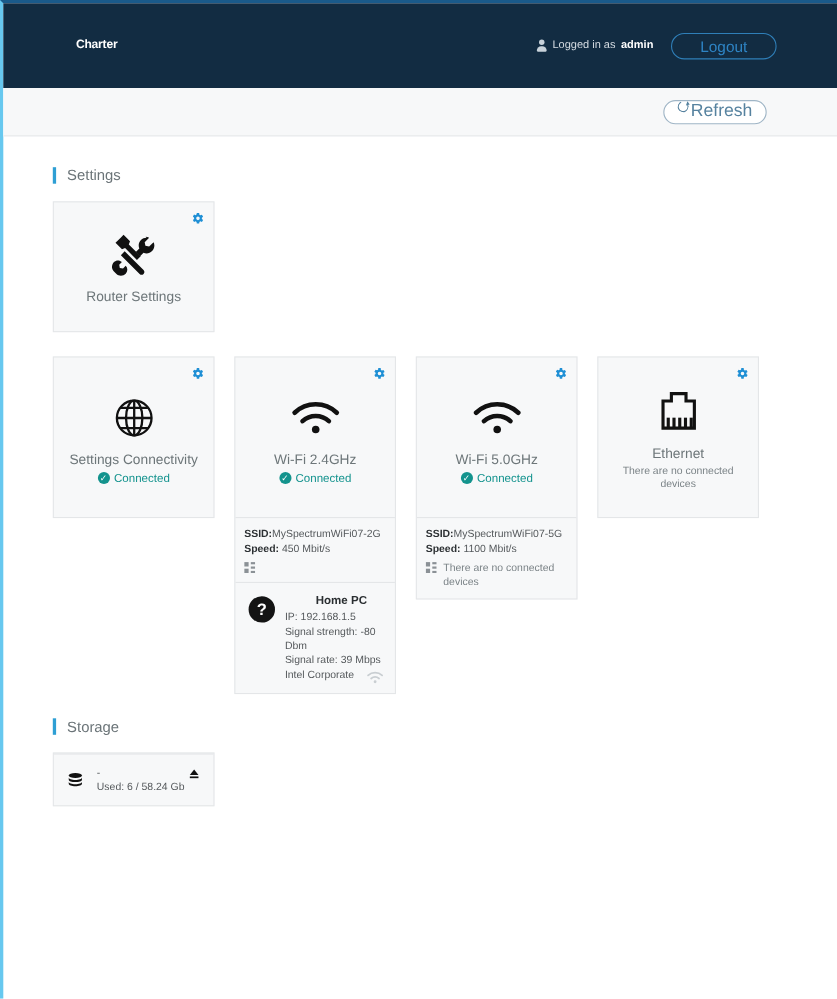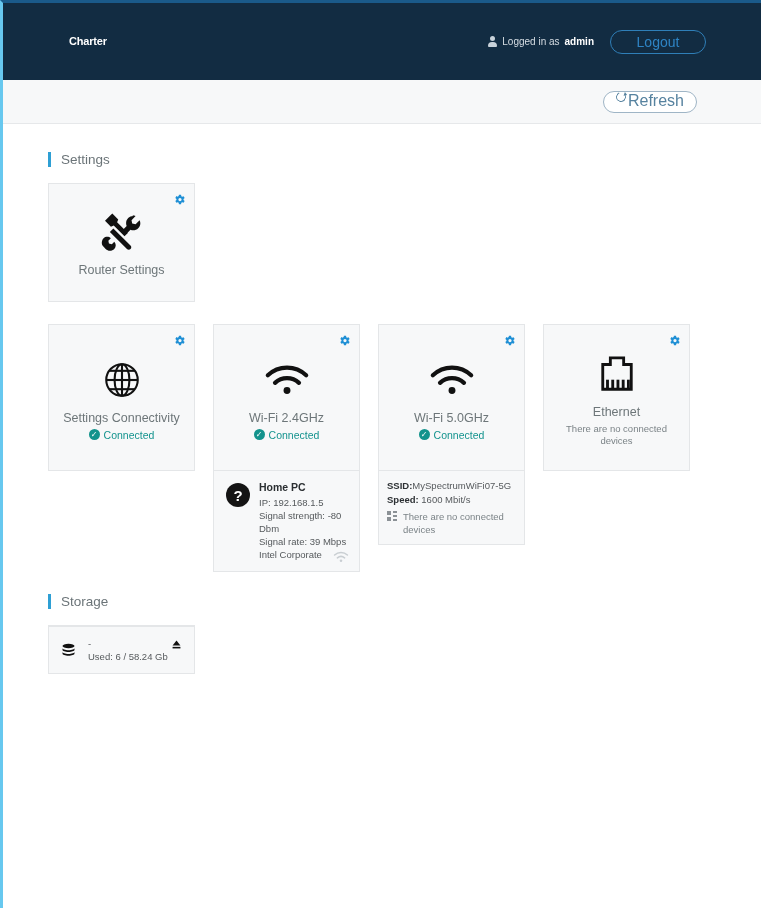--- a/index.html
+++ b/index.html
@@ -214,21 +214,21 @@
   }
   .device-avatar {
     width: 24px; height: 24px; border-radius: 50%;
     background: #141414; color: #ffffff;
     display: flex; align-items: center; justify-content: center;
     font-size: 15px; font-weight: bold;
     flex: 0 0 24px;
     margin-top: 2px;
   }
   .device-info { font-size: 9.5px; color: #55595c; line-height: 13px; }
-  .device-name { font-weight: bold; color: #2b2f32; font-size: 10.5px; margin-bottom: 2px; }
+  .device-name { font-weight: bold; color: #2b2f32; font-size: 10.5px; margin-bottom: 2px; margin-left: 28px; }
   .device-wifi {
     position: absolute; right: 10px; bottom: 8px;
     width: 16px; height: 12px;
   }
 
   
   .storage-row {
     border-top: 1px solid #e4e6e8;
     padding: 10px 12px;
     display: flex; align-items: center; gap: 12px;
@@ -343,20 +343,39 @@
                 </g>
                 <circle cx="24" cy="28.5" r="3.6" fill="#111111"></circle>
               </svg>
             </div>
             <div class="card-label">Wi-Fi 2.4GHz</div>
             <div class="status">
               <span class="check-icon">✓</span>
               <span>Connected</span>
             </div>
           </div>
+          <div class="card-detail">
+            <div class="detail-line">
+              <b>SSID:</b><span>MySpectrumWiFi07-2G</span>
+            </div>
+            <div class="detail-line">
+              <b>Speed:</b> <span>450 Mbit/s</span>
+            </div>
+            <div class="detail-none">
+              <svg class="grid-icon" viewBox="0 0 10 10">
+                <g fill="#8b9196">
+                  <rect x="0" y="0" width="4" height="4"></rect>
+                    <rect x="6" y="0" width="4" height="2"></rect>
+                  <rect x="0" y="6" width="4" height="4"></rect>
+                    <rect x="6" y="4" width="4" height="2"></rect>
+                  <rect x="6" y="8" width="4" height="2"></rect>
+                </g>
+              </svg>
+            </div>
+          </div>
           <div class="device-row">
             <div class="device-avatar">?</div>
             <div class="device-info">
               <div class="device-name">Home PC</div>
               <div>IP: 192.168.1.5</div>
               <div>Signal strength: -80 Dbm</div>
               <div>Signal rate: 39 Mbps</div>
               <div>Intel Corporate</div>
             </div>
             <svg class="device-wifi" viewBox="0 0 20 15">
@@ -389,21 +408,21 @@
             <div class="status">
               <span class="check-icon">✓</span>
               <span>Connected</span>
             </div>
           </div>
           <div class="card-detail">
             <div class="detail-line">
               <b>SSID:</b><span>MySpectrumWiFi07-5G</span>
             </div>
             <div class="detail-line">
-              <b>Speed:</b> <span>1600 Mbit/s</span>
+              <b>Speed:</b> <span>1100 Mbit/s</span>
             </div>
             <div class="detail-none">
               <svg class="grid-icon" viewBox="0 0 10 10">
                 <g fill="#8b9196">
                   <rect x="0" y="0" width="4" height="4"></rect>
                     <rect x="6" y="0" width="4" height="2"></rect>
                   <rect x="0" y="6" width="4" height="4"></rect>
                     <rect x="6" y="4" width="4" height="2"></rect>
                   <rect x="6" y="8" width="4" height="2"></rect>
                 </g>

